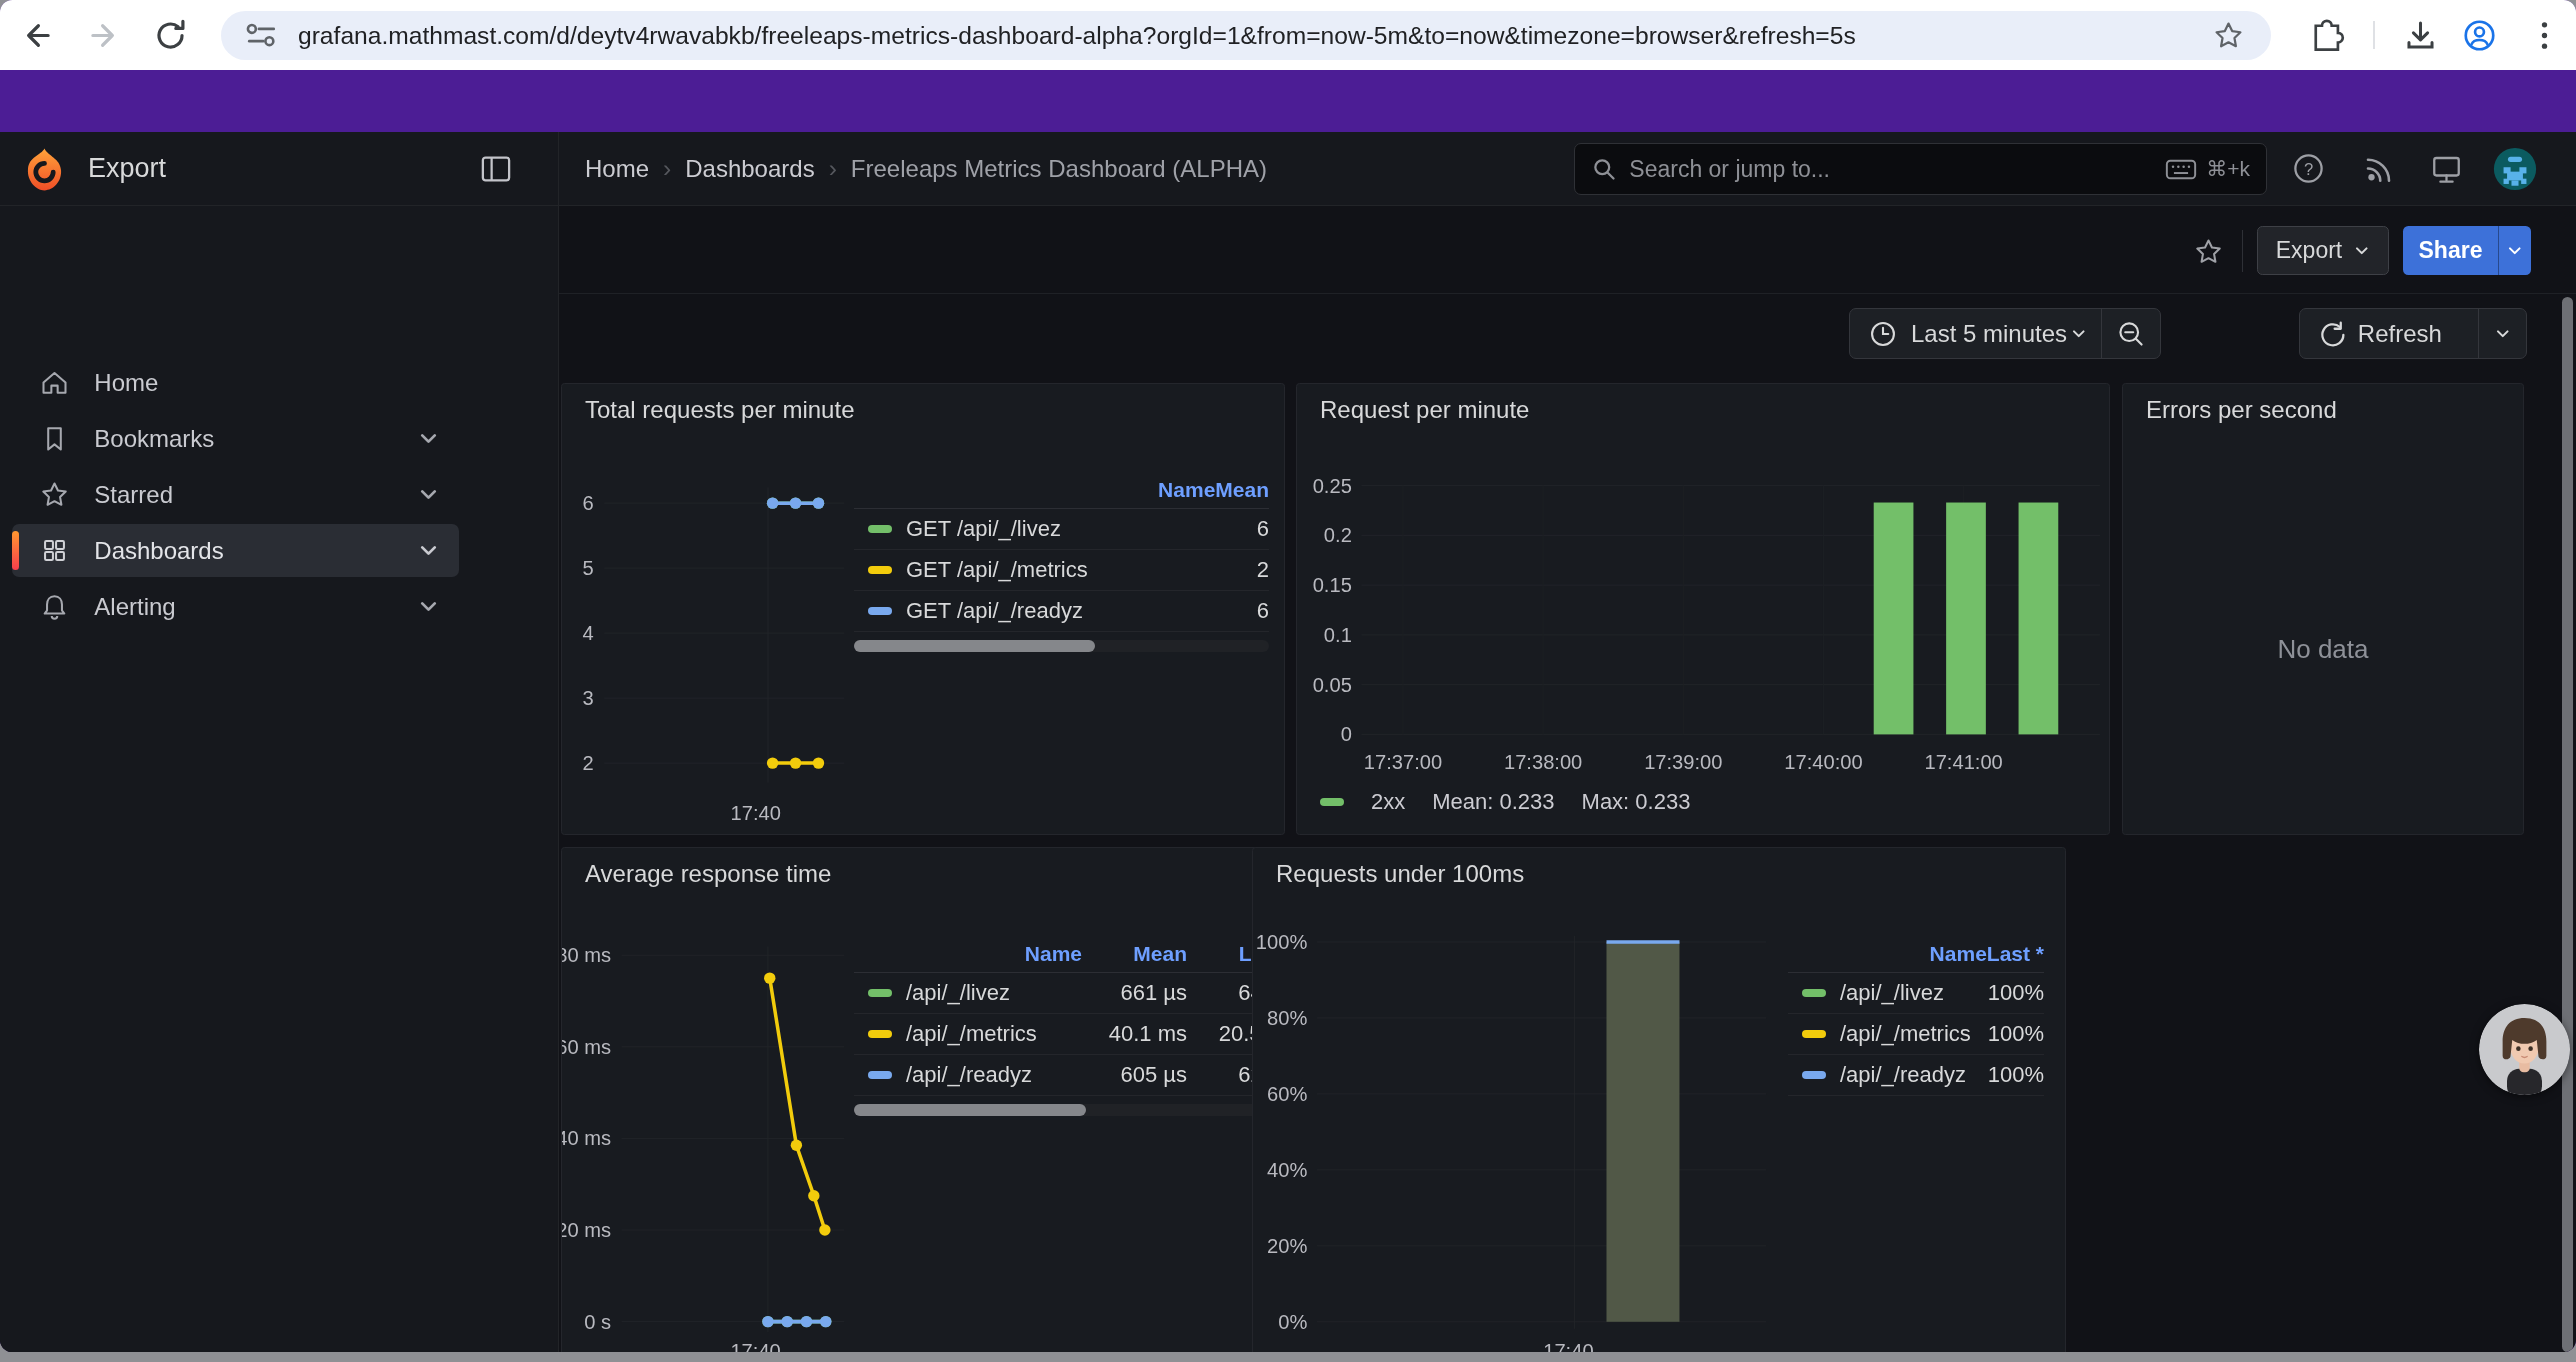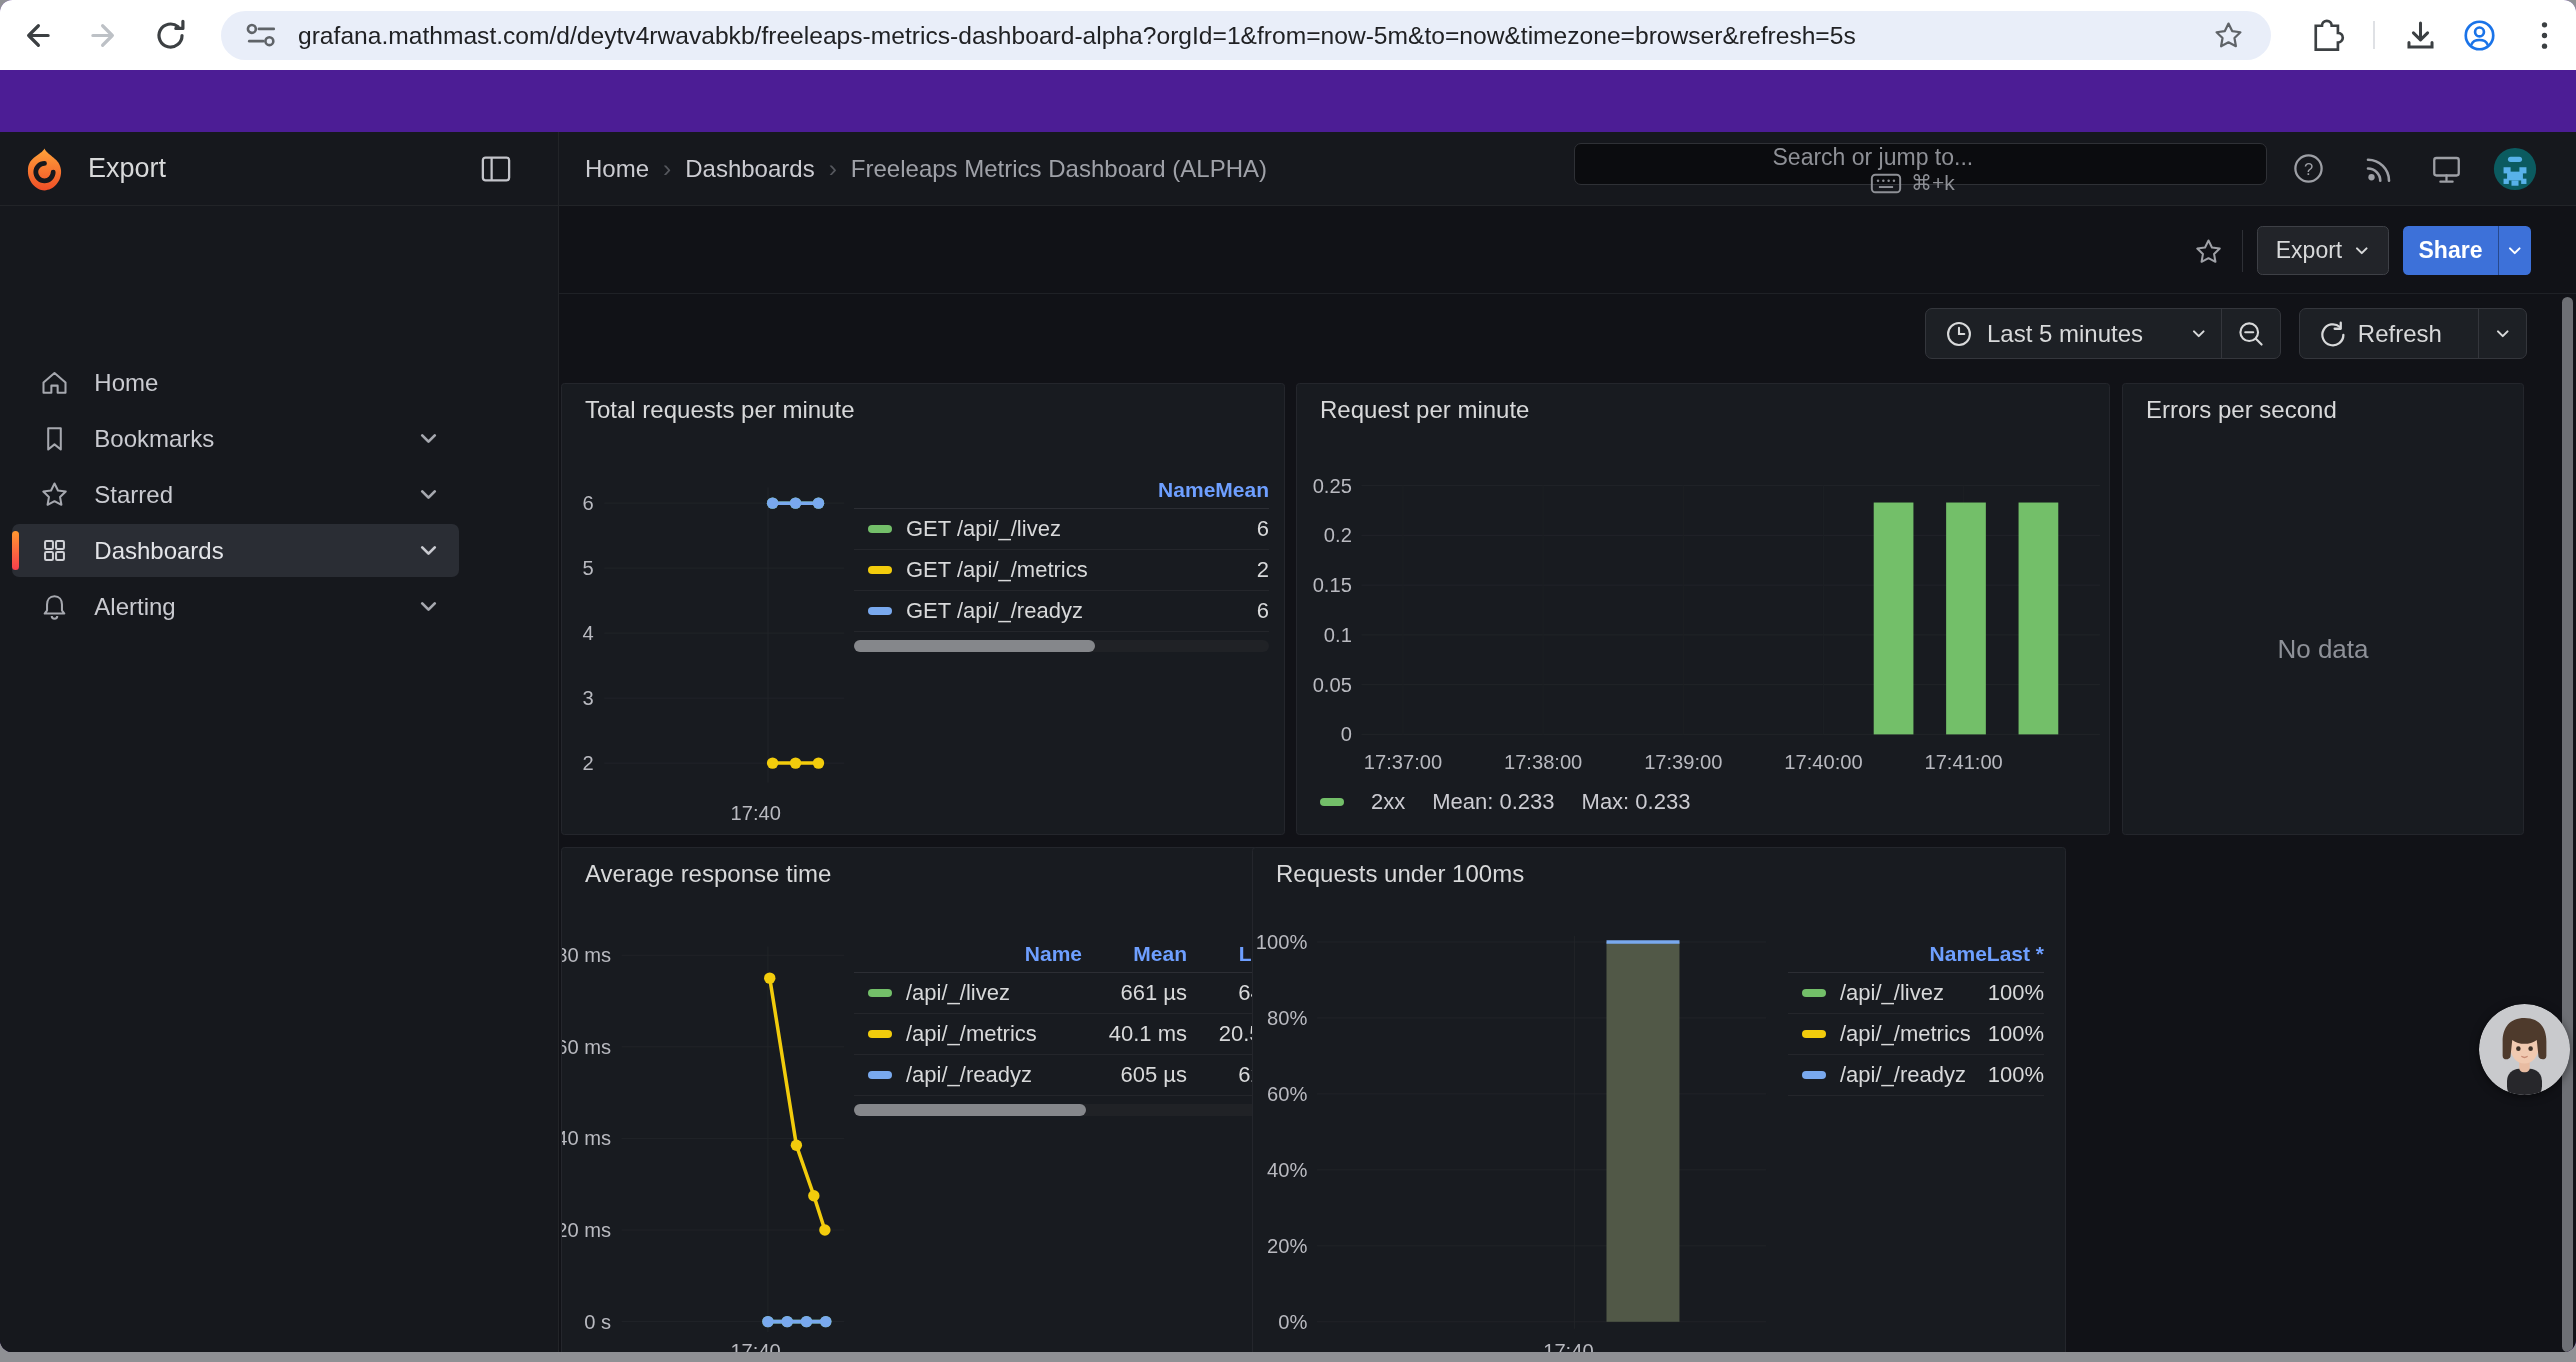--- a/index.html
+++ b/index.html
@@ -23,21 +23,21 @@
   #brand { position:absolute; left:88px; top:21px; font-size:27px; color:#d8d9da; }
   .side-item { position:absolute; left:12.3px; width:447px; height:53px; border-radius:7px; display:flex; align-items:center; color:#c9cad0; font-size:24px; }
   .side-item .sicon { margin-left:26px; width:33px; height:33px; }
   .side-item .slabel { margin-left:23px; flex:1; }
   .side-item.active { background:#2a2d34; }
   .active-bar { position:absolute; left:0; top:7px; bottom:7px; width:7px; border-radius:3.5px; background:linear-gradient(180deg,#ff9830,#f53e4c); }
   .chev { width:23px; height:23px; margin-right:19px; }
 
   #crumbs { position:absolute; left:26px; top:0; height:74px; display:flex; align-items:center; gap:14px; font-size:24px; }
   .crumb { color:#ccccd2; } .crumb.dim { color:#9fa1a8; } .crumb-sep { color:#55575d; font-size:24.6px; }
-  #searchbox { position:absolute; left:1015px; top:11.4px; width:693px; height:42px; background:#0b0c0f; border:0.9px solid #2f3136; border-radius:7px; display:flex; align-items:center;flex-direction:column; }
+  #searchbox { position:absolute; left:1015px; top:11.4px; width:693px; height:52px; background:#0b0c0f; border:0.9px solid #2f3136; border-radius:7px; display:flex; align-items:center; }
   #searchbox input { background:transparent; border:none; outline:none; color:#8e9096; font-size:23px; flex:1; font-family:"Liberation Sans",sans-serif; }
   #searchbox input::placeholder { color:#8e9096; }
   .kshort { color:#8e9096; font-size:21px; margin-right:16px; display:flex; align-items:center; gap:8.8px; }
   .hicon { position:absolute; top:19px; width:35px; height:35px; }
 
   #subbar { position:absolute; left:559px; right:0; top:74px; height:88px; border-bottom:0.9px solid #1f2126; }
   .btn { position:absolute; top:20px; height:49px; border-radius:5.3px; display:flex; align-items:center; justify-content:center; font-size:23px; color:#d8d9da; }
   #exportbtn { left:1698px; width:132px; background:#222429; border:0.9px solid #3e4046; gap:10.5px; }
   #sharebtn { left:1844px; width:95px; background:#3d71d9; color:#ffffff; border-radius:5.3px 0 0 5.3px; font-weight:bold; }
   #sharechev { left:1939px; width:33px; background:#3d71d9; border-radius:0 5.3px 5.3px 0; border-left:1.8px solid rgba(0,0,0,0.35); }
@@ -256,21 +256,21 @@
           <span>Share</span>
         </div>
       <div class="btn" id="sharechev">
         <svg style="width:17.5px;height:17.5px" viewBox="0 0 22 22">
             <path d="M5 8 l6 6 6 -6" fill="none" stroke="#ffffff" stroke-width="2.6" stroke-linecap="round" stroke-linejoin="round"></path>
           </svg>
       </div>
     </div>
 
     <div id="timebar">
-      <div class="group" style="left:1366px;width:356px">
+      <div class="group" style="left:1290px;width:312px">
         <svg style="width:28px;height:28px;margin-left:19px" viewBox="0 0 32 32">
             <circle cx="16" cy="16" r="12.5" fill="none" stroke="#d8d9da" stroke-width="2.4"></circle>
             <path d="M16 9 v7 h6" fill="none" stroke="#d8d9da" stroke-width="2.4" stroke-linecap="round"></path>
           </svg>
         <span style="margin-left:14px;flex:1">Last 5 minutes</span>
         <svg style="width:17.5px;height:17.5px;margin-right:14px" viewBox="0 0 22 22">
             <path d="M5 8 l6 6 6 -6" fill="none" stroke="#d8d9da" stroke-width="2.6" stroke-linecap="round" stroke-linejoin="round"></path>
           </svg>
         <div class="gsep"></div>
         <svg style="width:30px;height:30px;margin:0 14px" viewBox="0 0 34 34">

